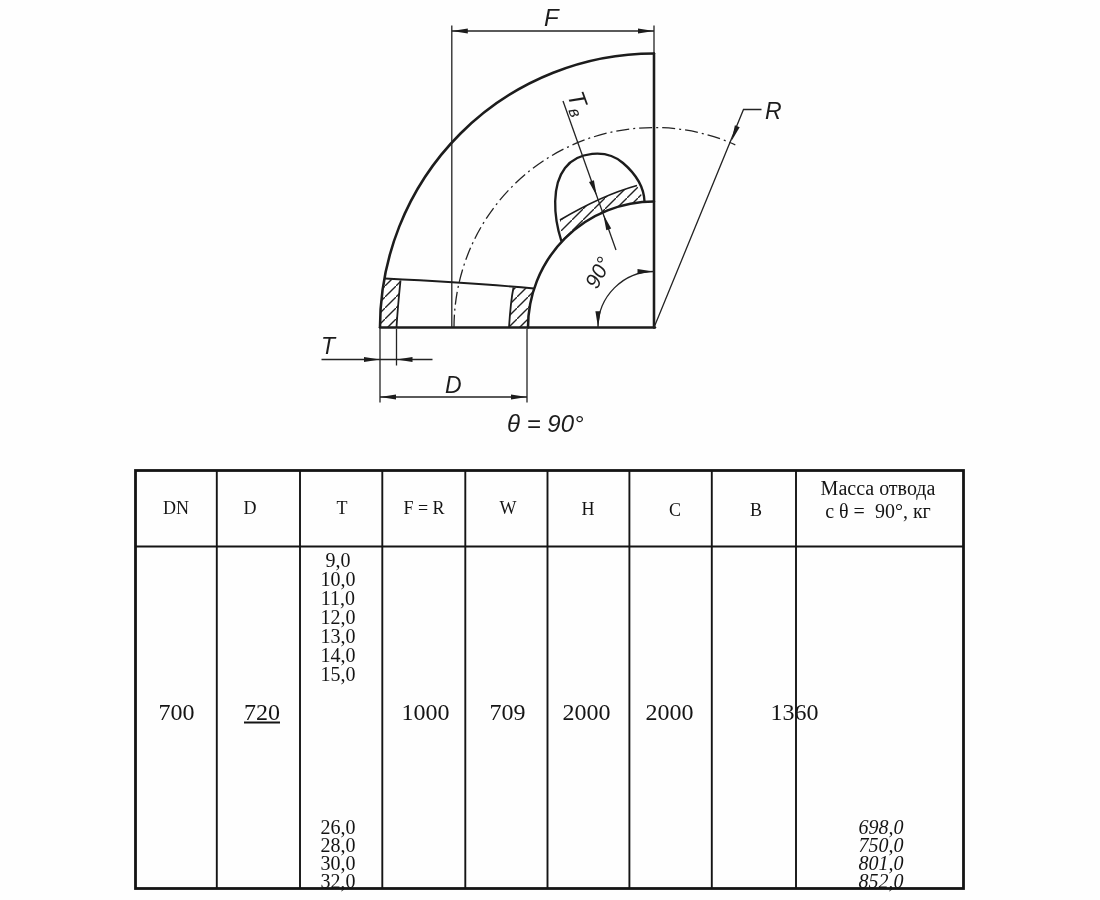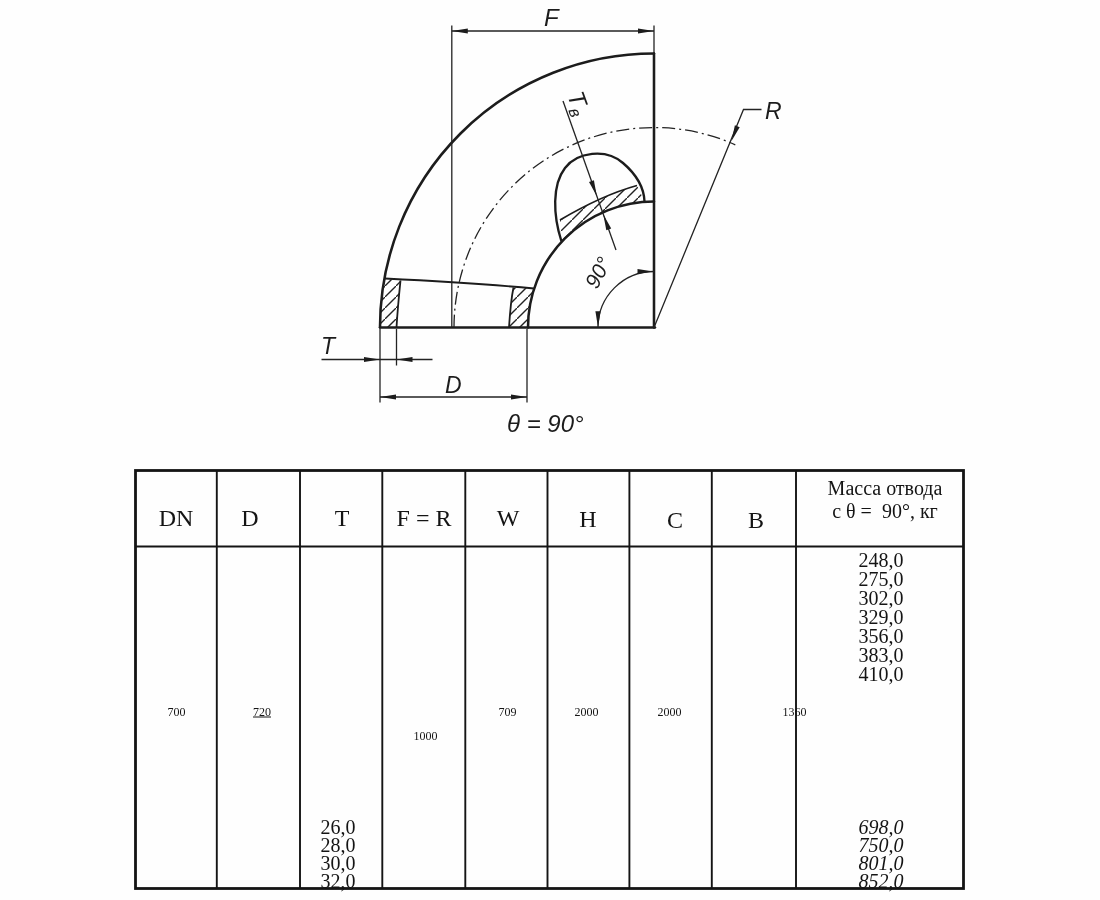--- a/index.html
+++ b/index.html
@@ -1,20 +1,20 @@
 <!DOCTYPE html>
 <html><head>
 <meta charset="utf-8">
 <style>
 html,body{margin:0;padding:0;background:#ffffff;}
 #wrap{position:relative;width:1100px;height:900px;background:#fefefe;overflow:hidden;}
 #draw{position:absolute;left:0;top:0;}
 .t{position:absolute;font-family:"Liberation Serif",serif;color:#141414;white-space:pre;transform:translate(-50%,-50%);}
-.hd{font-size:24px;margin-top:10px;}
-.bd{font-size:12px;}
+.hd{font-size:18px;}
+.bd{font-size:24px;}
 .col{position:absolute;font-family:"Liberation Serif",serif;color:#141414;font-size:20px;line-height:20.07px;text-align:center;transform:translateX(-50%);white-space:pre;}
 </style>
 </head>
 <body>
 <div id="wrap">
 <svg id="draw" width="1100" height="900" viewBox="0 0 1100 900">
 <defs>
 <pattern id="ht" patternUnits="userSpaceOnUse" width="11" height="11">
 <path d="M-3,14 L14,-3" stroke="#222222" stroke-width="1.35" fill="none"></path>
 </pattern>
@@ -97,40 +97,40 @@
 </svg>
 
 <div class="t hd" style="left:176px;top:508px;">DN</div>
 <div class="t hd" style="left:250px;top:508px;">D</div>
 <div class="t hd" style="left:342px;top:508px;">T</div>
 <div class="t hd" style="left:424px;top:508px;">F = R</div>
 <div class="t hd" style="left:508px;top:508px;">W</div>
 <div class="t hd" style="left:588px;top:509px;">H</div>
 <div class="t hd" style="left:675px;top:510px;">C</div>
 <div class="t hd" style="left:756px;top:510px;">B</div>
-<div class="t" style="left:878px;top:500px;font-size:20px;text-align:center;line-height:23px;margin-left:7px;">Масса отвода
+<div class="t" style="left:878px;top:500px;font-size:20px;text-align:center;line-height:23px;">Масса отвода
 с θ =&nbsp; 90°, кг</div>
 
 <div class="t bd" style="left:176.5px;top:712px;">700</div>
 <div class="t bd" style="left:262px;top:712px;text-decoration:underline;">720</div>
-<div class="t bd" style="left:425.5px;top:712px;margin-top:24px;">1000</div>
+<div class="t bd" style="left:425.5px;top:712px;">1000</div>
 <div class="t bd" style="left:507.5px;top:712px;">709</div>
 <div class="t bd" style="left:586.5px;top:712px;">2000</div>
 <div class="t bd" style="left:669.5px;top:712px;">2000</div>
 <div class="t bd" style="left:750.5px;top:712px;margin-left:44px;">1360</div>
 
+<div class="col" style="left:338px;top:550.5px;line-height:19px;">9,0
+10,0
+11,0
+12,0
+13,0
+14,0
+15,0</div>
 <div class="col" style="left:338px;top:817.6px;line-height:18.3px;">26,0
 28,0
 30,0
 32,0</div>
 
-<div class="col" style="left:881px;top:550.5px;line-height:19px;">248,0
-275,0
-302,0
-329,0
-356,0
-383,0
-410,0</div>
 <div class="col" style="left:881px;top:817.6px;line-height:18.3px;font-style:italic;">698,0
 750,0
 801,0
 852,0</div>
 </div>
 
 </body></html>

